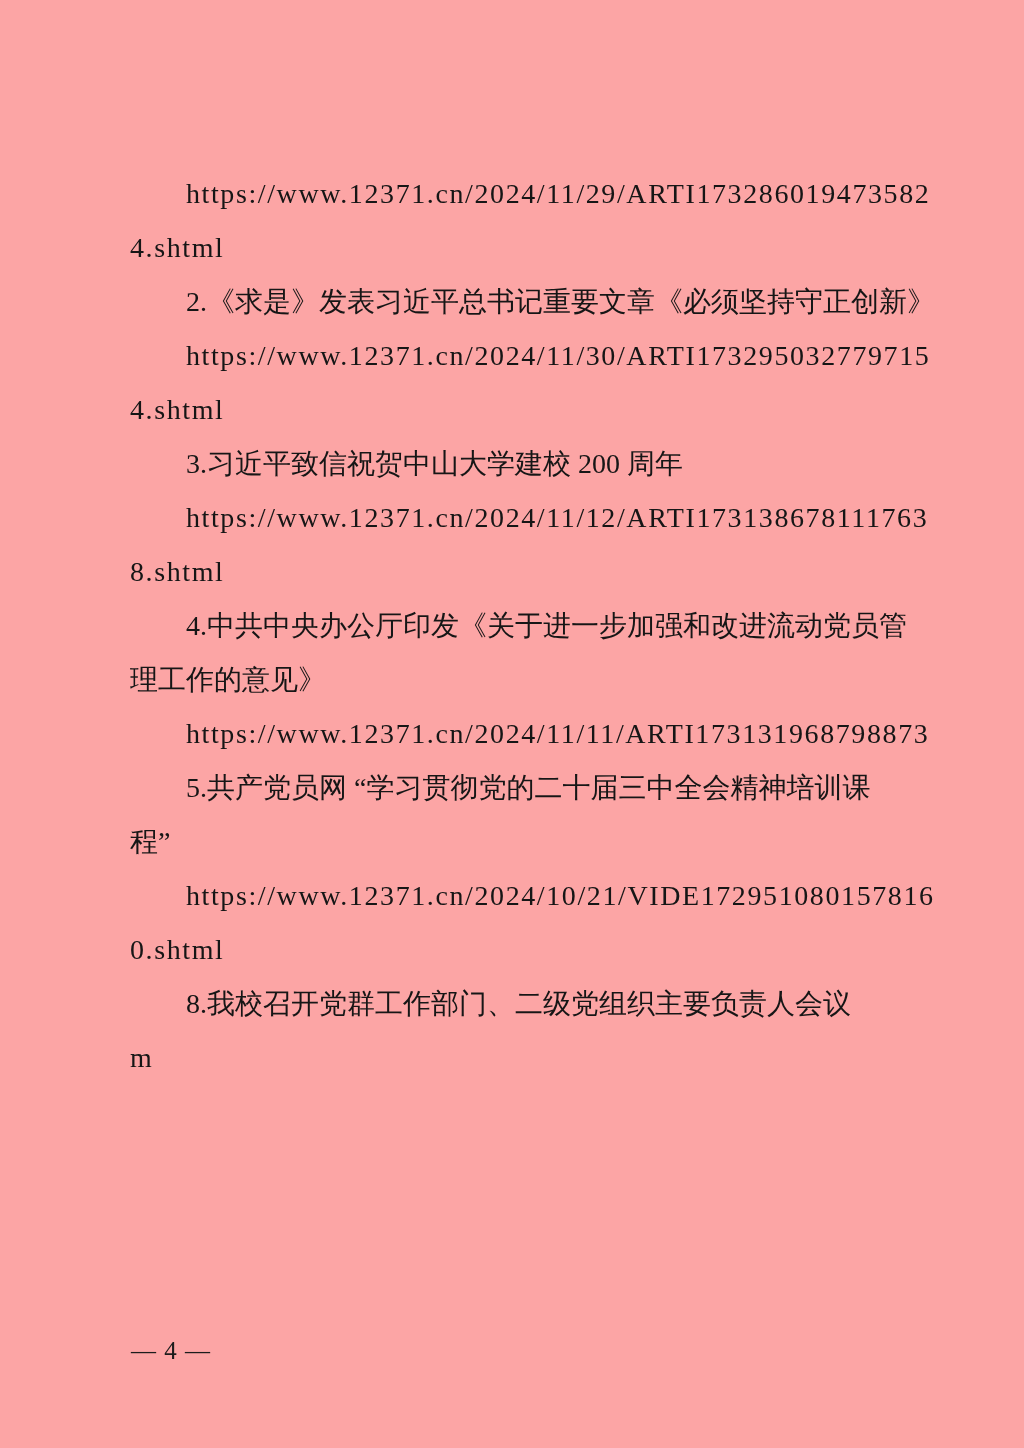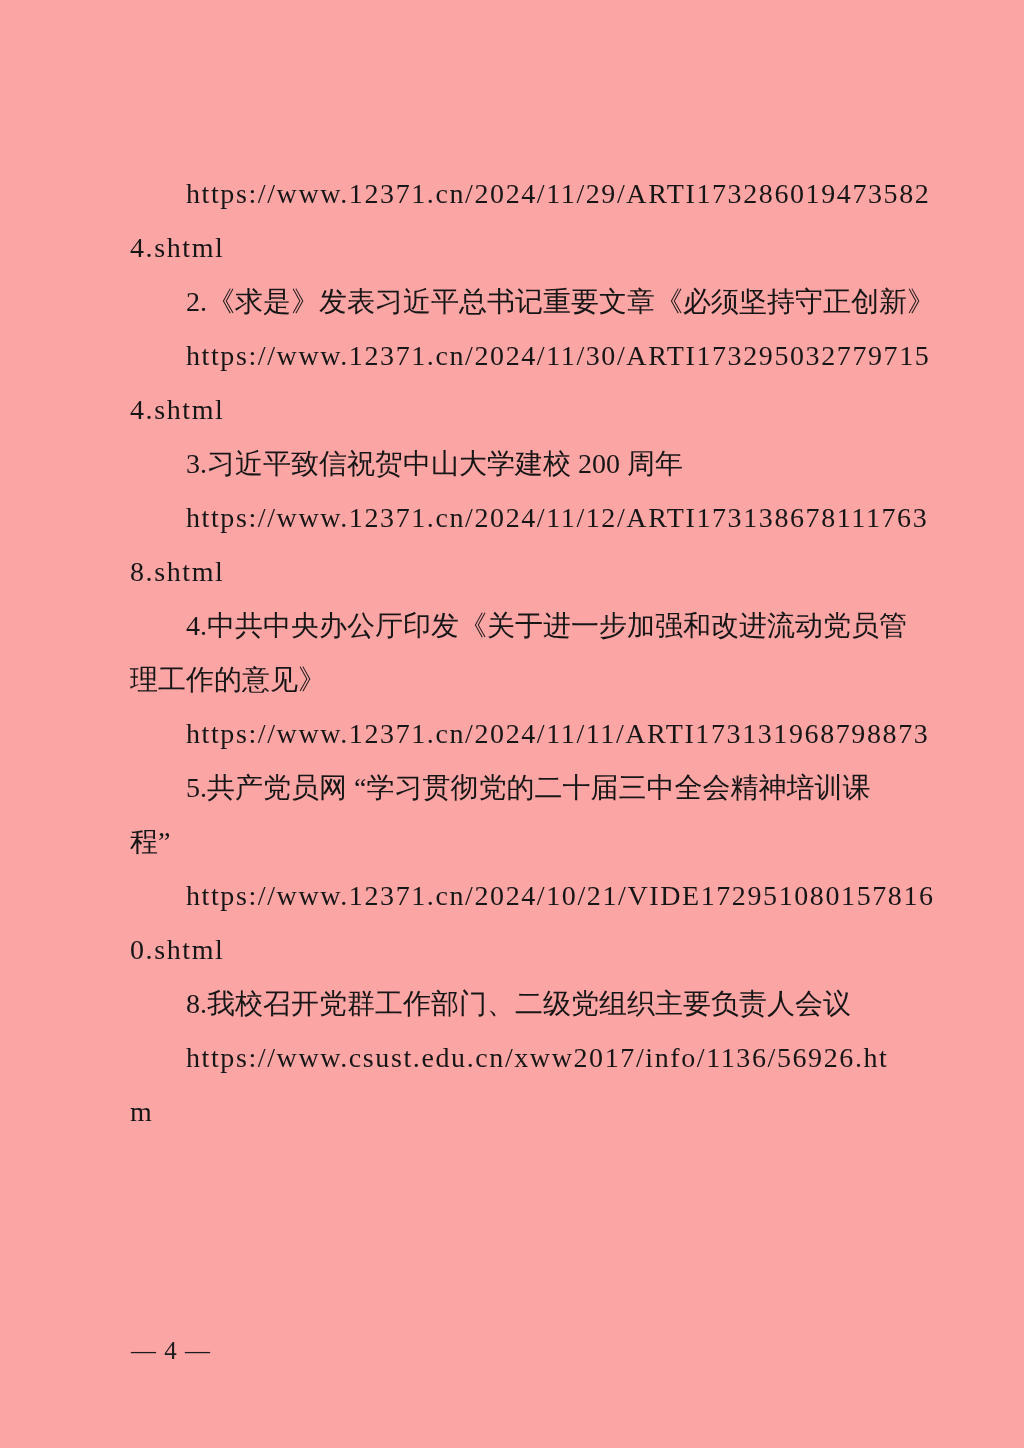--- a/index.html
+++ b/index.html
@@ -62,19 +62,18 @@
     <div class="line indent ascii">https://www.12371.cn/2024/11/12/ARTI173138678111763</div>
     <div class="line ascii">8.shtml</div>
     <div class="line indent">4.中共中央办公厅印发《关于进一步加强和改进流动党员管</div>
     <div class="line">理工作的意见》</div>
     <div class="line indent ascii">https://www.12371.cn/2024/11/11/ARTI173131968798873</div>
     <div class="line indent">5.共产党员网 “学习贯彻党的二十届三中全会精神培训课</div>
     <div class="line">程”</div>
     <div class="line indent ascii">https://www.12371.cn/2024/10/21/VIDE172951080157816</div>
     <div class="line ascii">0.shtml</div>
     <div class="line indent">8.我校召开党群工作部门、二级党组织主要负责人会议</div>
-    <div class="line indent ascii">https://www.csust.edu.cn/xww2017/info/1136/56926.ht</div>
     <div class="line ascii">m</div>
   </div>
 
   <div class="footer">— 4 —</div>
 
 </div>
 
 </body></html>

